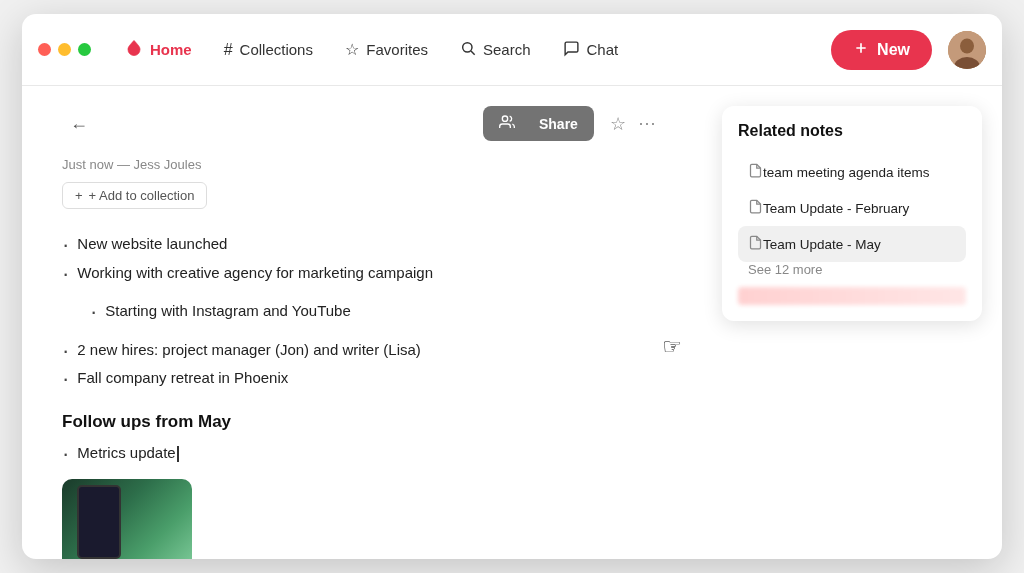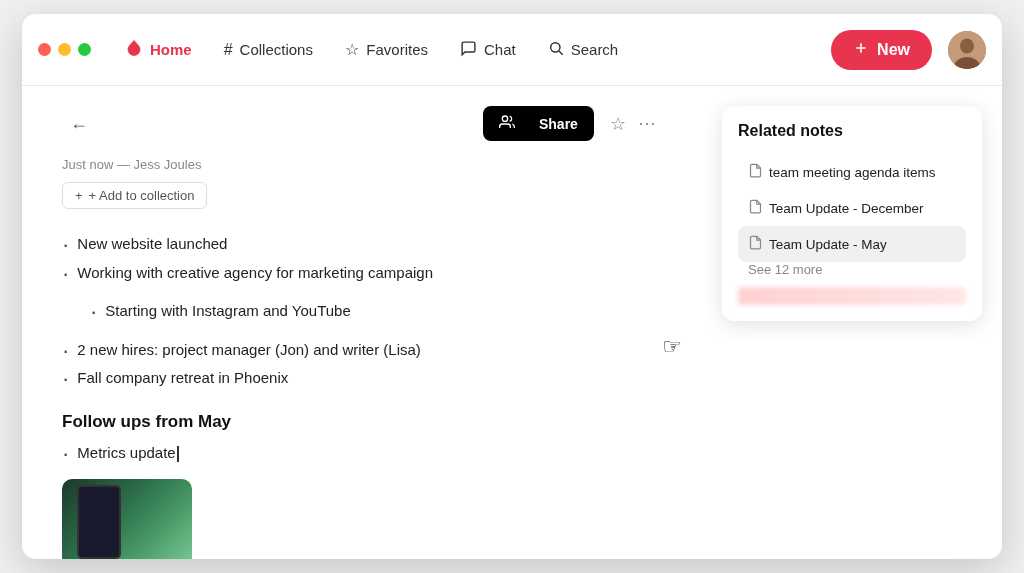--- a/index.html
+++ b/index.html
@@ -130,21 +130,21 @@
       font-size: 18px;
       color: #555;
       padding: 4px 8px;
       border-radius: 6px;
       margin-right: auto;
     }
     .share-btn {
       display: flex;
       align-items: center;
       gap: 24px;
-      background: #000000;
+      background: #737373;
       color: white;
       border: none;
       border-radius: 8px;
       padding: 8px 16px;
       font-size: 14px;
       font-weight: 600;
       cursor: pointer;
       margin-right: 10px;
     }
     .icon-btn {
@@ -263,21 +263,21 @@
     }
     .related-notes-title {
       font-size: 16px;
       font-weight: 700;
       color: #111;
       margin-bottom: 14px;
     }
     .related-note-item {
       display: flex;
       align-items: center;
-      gap: 6px;
+      gap: 0;
       padding: 9px 10px;
       border-radius: 8px;
       cursor: pointer;
       font-size: 13.5px;
       color: #222;
     }
     .related-note-item.active {
       background: #f0f0f0;
     }
     .related-note-icon {
@@ -333,34 +333,34 @@
       <div class="nav-item">
         <span class="nav-icon">#</span>
         <span>Collections</span>
       </div>
       <div class="nav-item">
         <span class="nav-icon">☆</span>
         <span>Favorites</span>
       </div>
       <div class="nav-item">
         <span class="nav-icon">
-          <svg width="17" height="17" viewBox="0 0 24 24" fill="none" stroke="currentColor" stroke-width="2">
-            <path d="M21 15a2 2 0 0 1-2 2H7l-4 4V5a2 2 0 0 1 2-2h14a2 2 0 0 1 2 2z"></path>
-          </svg>
-        </span>
-        <span>Chat</span>
-      </div>
-      <div class="nav-item">
-        <span class="nav-icon">
           <svg width="16" height="16" viewBox="0 0 24 24" fill="none" stroke="currentColor" stroke-width="2.2">
             <circle cx="11" cy="11" r="7"></circle>
             <line x1="16.5" y1="16.5" x2="22" y2="22"></line>
           </svg>
         </span>
         <span>Search</span>
+      </div>
+      <div class="nav-item">
+        <span class="nav-icon">
+          <svg width="17" height="17" viewBox="0 0 24 24" fill="none" stroke="currentColor" stroke-width="2">
+            <path d="M21 15a2 2 0 0 1-2 2H7l-4 4V5a2 2 0 0 1 2-2h14a2 2 0 0 1 2 2z"></path>
+          </svg>
+        </span>
+        <span>Chat</span>
       </div>
       <div class="nav-spacer"></div>
       <button class="btn-new">
         <span>
           <svg width="16" height="16" viewBox="0 0 24 24" fill="none" stroke="white" stroke-width="2.5">
             <path d="M12 5v14M5 12h14"></path>
           </svg>
         </span>
         <span>New</span>
       </button>
@@ -457,21 +457,21 @@
           <span>team meeting agenda items</span>
         </div>
 
         <div class="related-note-item">
           <span class="related-note-icon">
             <svg width="15" height="15" viewBox="0 0 24 24" fill="none" stroke="currentColor" stroke-width="2">
               <path d="M14 2H6a2 2 0 0 0-2 2v16a2 2 0 0 0 2 2h12a2 2 0 0 0 2-2V8z"></path>
               <polyline points="14 2 14 8 20 8"></polyline>
             </svg>
           </span>
-          <span>Team Update - December</span>
+          <span>Team Update - February</span>
         </div>
 
         <div class="related-note-item active">
           <span class="related-note-icon">
             <svg width="15" height="15" viewBox="0 0 24 24" fill="none" stroke="currentColor" stroke-width="2">
               <path d="M14 2H6a2 2 0 0 0-2 2v16a2 2 0 0 0 2 2h12a2 2 0 0 0 2-2V8z"></path>
               <polyline points="14 2 14 8 20 8"></polyline>
             </svg>
           </span>
           <span>Team Update - May</span>

